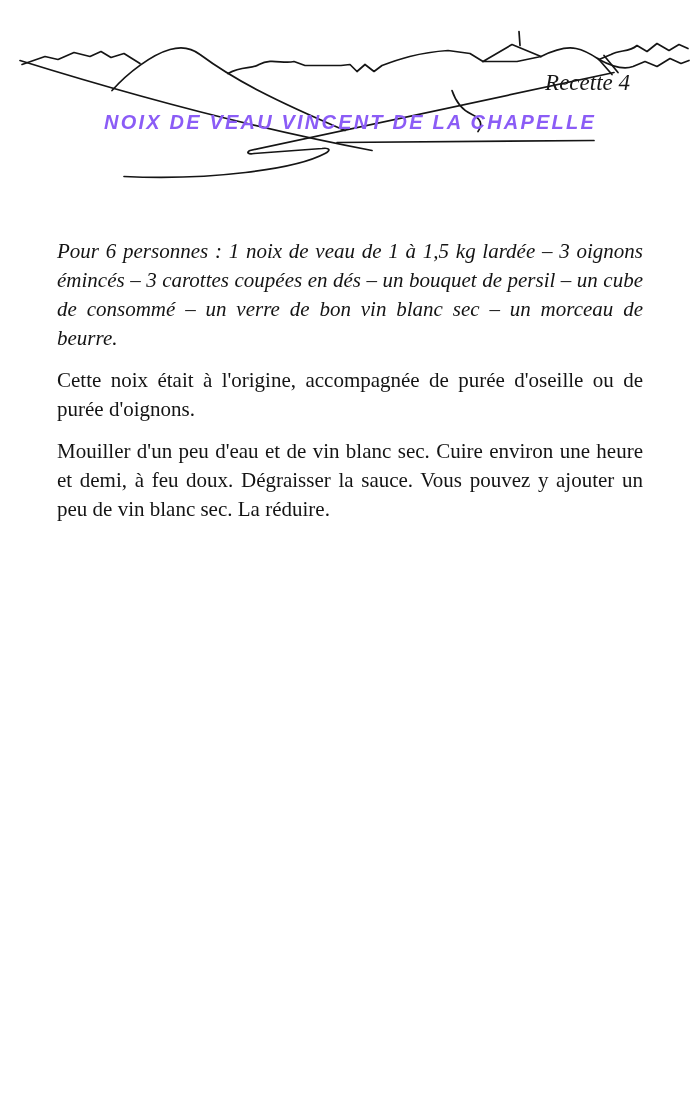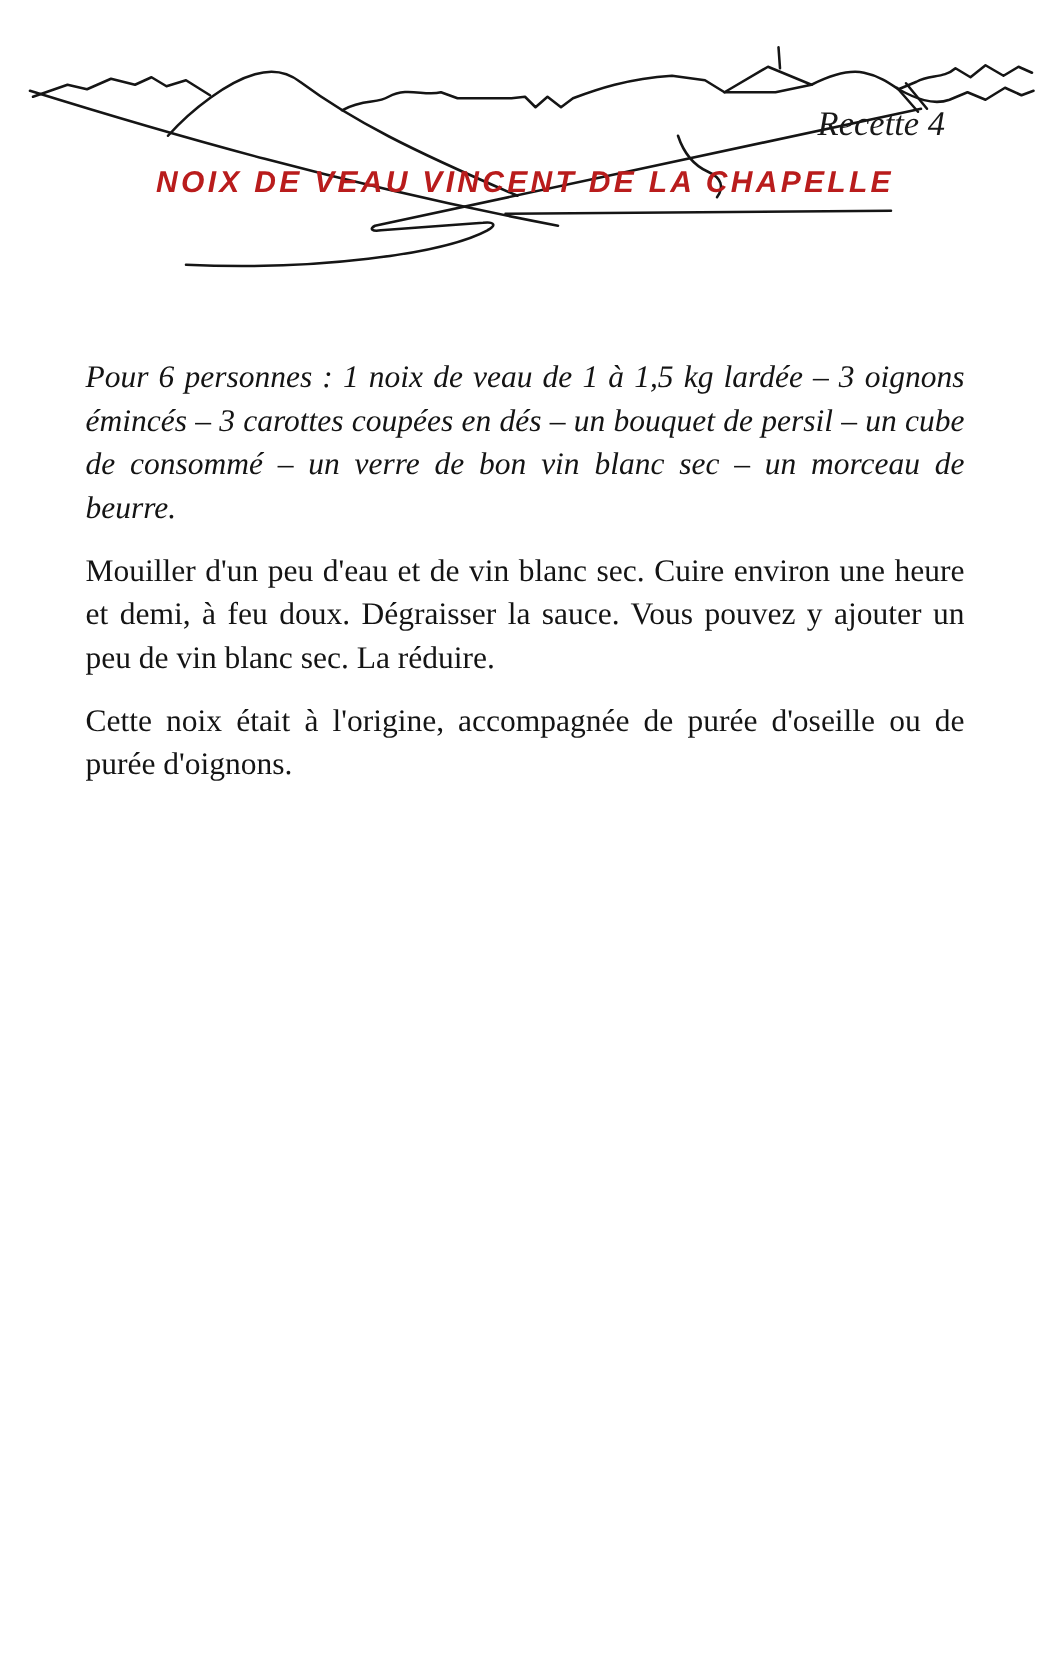--- a/index.html
+++ b/index.html
@@ -43,21 +43,21 @@
     top: 111px;
     left: 0;
     width: 700px;
     margin: 0;
     text-align: center;
     font-family: "Liberation Sans", sans-serif;
     font-weight: bold;
     font-style: italic;
     font-size: 20px;
     letter-spacing: 2.2px;
-    color: #b91c1c;
+    color: #8b5cf6;
     white-space: nowrap;
   }
   .recipe-body {
     padding: 32px 57px 0 57px;
     font-size: 21px;
     line-height: 29px;
     text-align: justify;
     color: #141414;
   }
   .recipe-body p {
@@ -101,17 +101,17 @@
       <path d="M 452,88 C 456,100 463,108 472,112 C 481,116 483,122 478,129"></path>
     </svg>
 
     <div class="recette-label">Recette 4</div>
 
     <h1 class="recipe-title">NOIX DE VEAU VINCENT DE LA CHAPELLE</h1>
   </header>
 
   <main class="recipe-body">
     <p class="ingredients">Pour 6 personnes : 1 noix de veau de 1 à 1,5 kg lardée – 3 oignons émincés – 3 carottes coupées en dés – un bouquet de persil – un cube de consommé – un verre de bon vin blanc sec – un morceau de beurre.</p>
+    <p>Cette noix était à l'origine, accompagnée de purée d'oseille ou de purée d'oignons.</p>
     <p>Mouiller d'un peu d'eau et de vin blanc sec. Cuire environ une heure et demi, à feu doux. Dégraisser la sauce. Vous pouvez y ajouter un peu de vin blanc sec. La réduire.</p>
-    <p>Cette noix était à l'origine, accompagnée de purée d'oseille ou de purée d'oignons.</p>
   </main>
 
 </div>
 
 </body></html>

